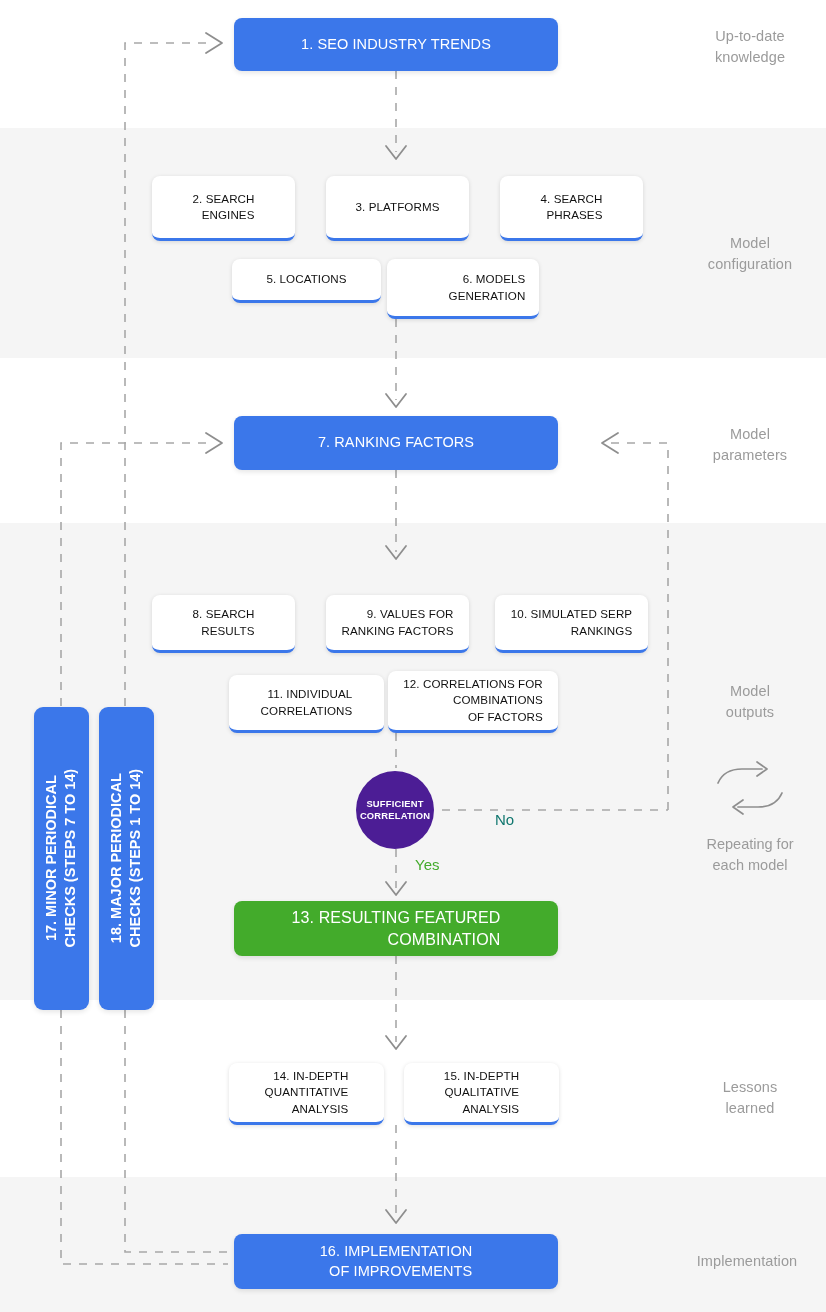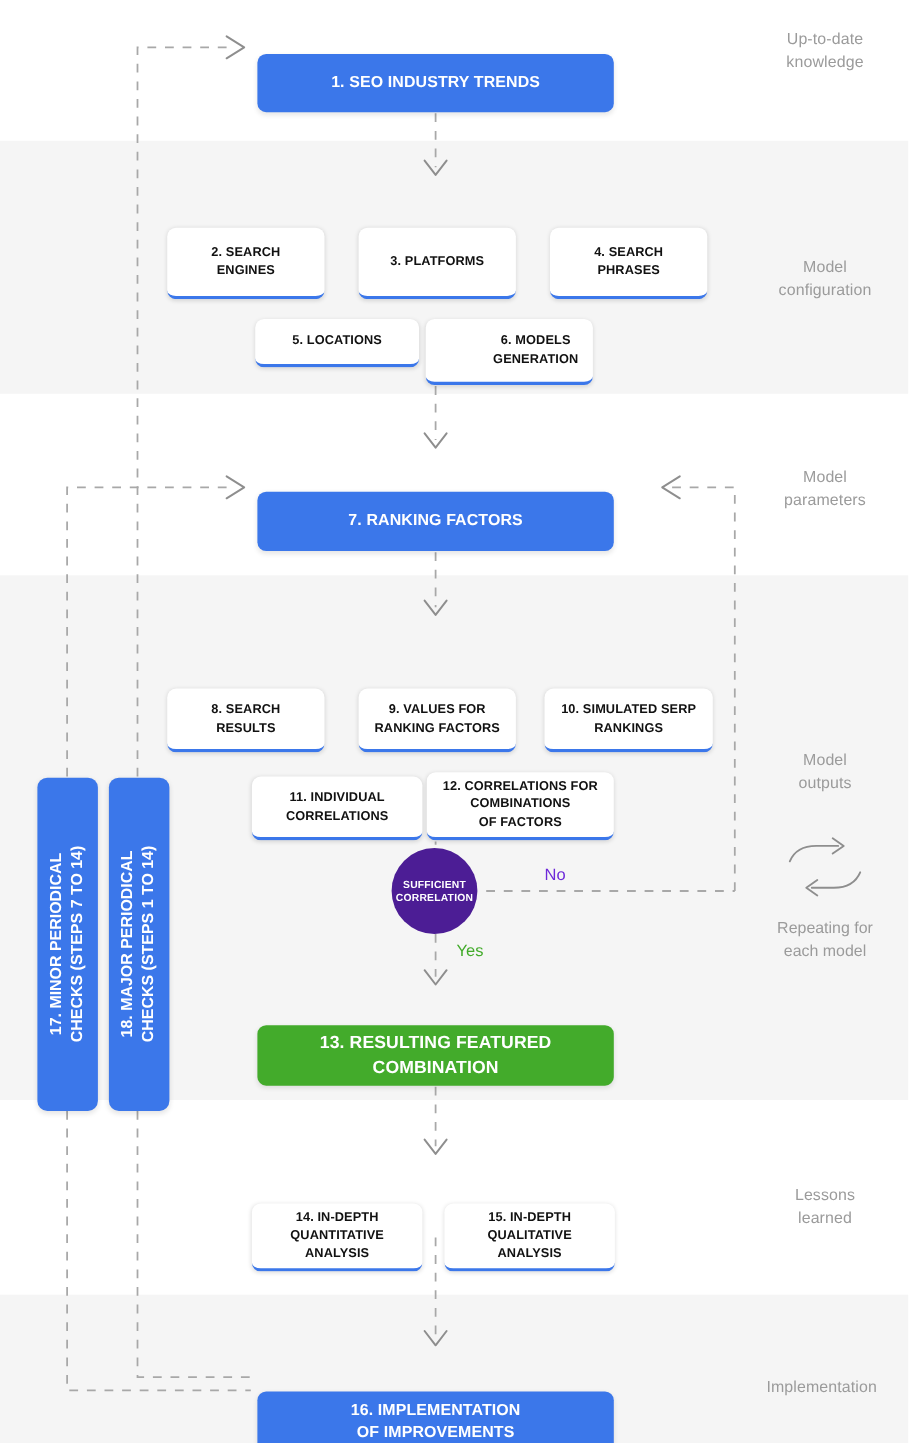--- a/index.html
+++ b/index.html
@@ -32,25 +32,24 @@
     text-align: center;
     letter-spacing: 0.1px;
     width: 150px;
   }
   .node {
     position: absolute;
     box-sizing: border-box;
     display: flex;
     align-items: center;
     justify-content: center;
-    text-align: center;
+    text-align: right;
     border-radius: 8px;
-    font-weight: bold;
+    font-weight: normal;
     letter-spacing: 0.1px;
-    margin-top: 31px;
   }
   .node-primary {
     background: #3b77ea;
     color: #ffffff;
     font-size: 14.5px;
     line-height: 1.35;
     box-shadow: 0 2px 5px rgba(0,0,0,0.10);
   }
   .node-green {
     background: #43ab2b;
@@ -288,15 +287,15 @@
       </div>
     </div>
 
   <div class="circle" style="left:356px;top:771px;width:78px;height:78px;">
     <div>
       <div>SUFFICIENT</div>
       <div>CORRELATION</div>
     </div>
   </div>
   <div class="edge-label" style="left:415px;top:856px;color:#43ab2b;">Yes</div>
-  <div class="edge-label" style="left:495px;top:787px;color:#6d28d9;text-align:right;">No</div>
+  <div class="edge-label" style="left:495px;top:811px;color:#0f766e;text-align:right;">No</div>
 
 </div>
 
 </body></html>

